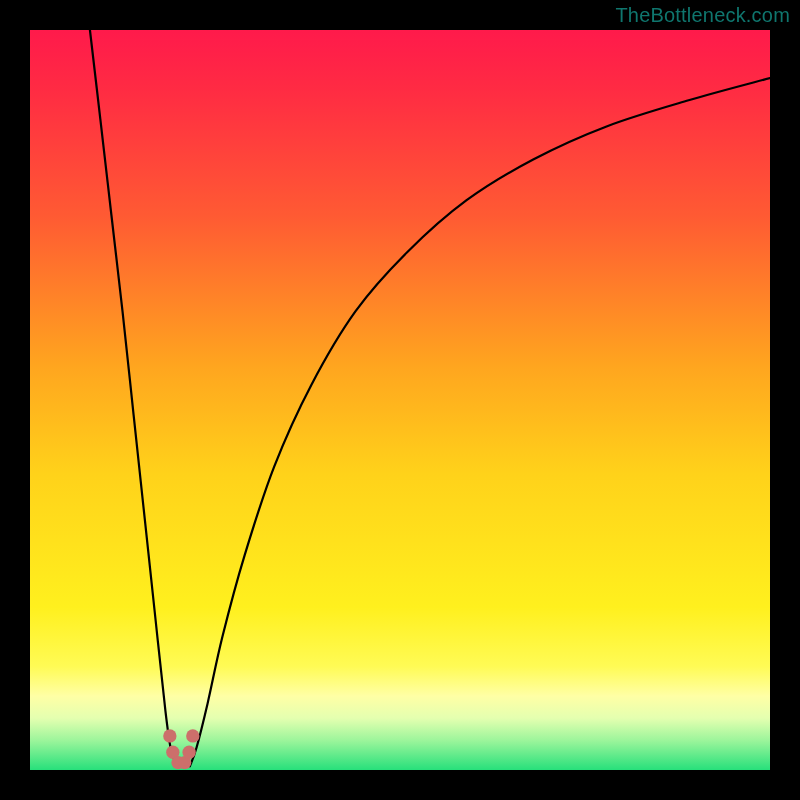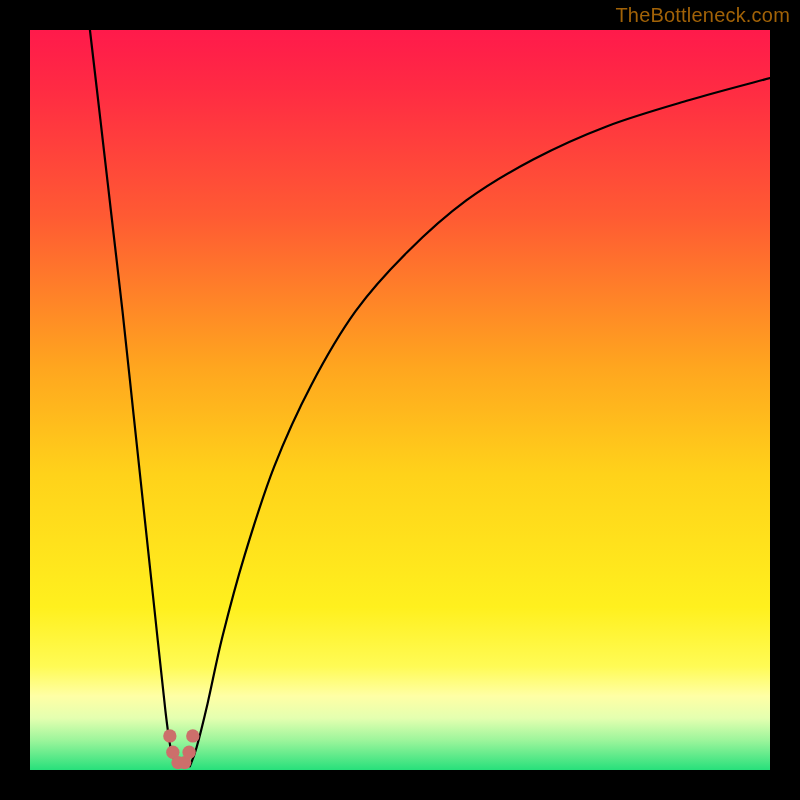--- a/index.html
+++ b/index.html
@@ -23,21 +23,21 @@
     position: absolute;
     left: 30px;
     top: 30px;
     width: 740px;
     height: 740px;
   }
   .watermark {
     position: absolute;
     top: 4px;
     right: 10px;
-    color: #a16207;
+    color: #0f766e;
     font-size: 20px;
     font-weight: 500;
     letter-spacing: 0.2px;
     user-select: none;
   }
 </style>
 </head>
 <body>
 
 <div class="frame">

